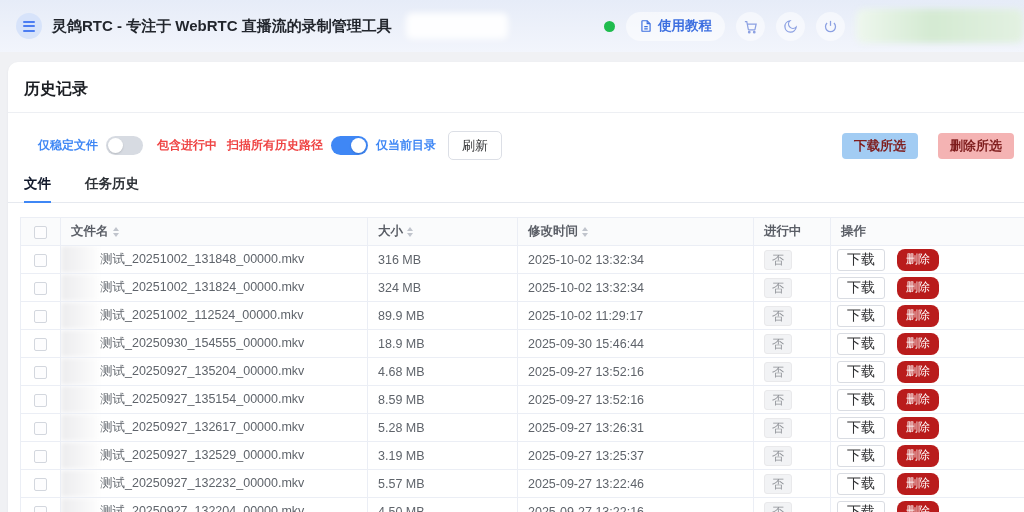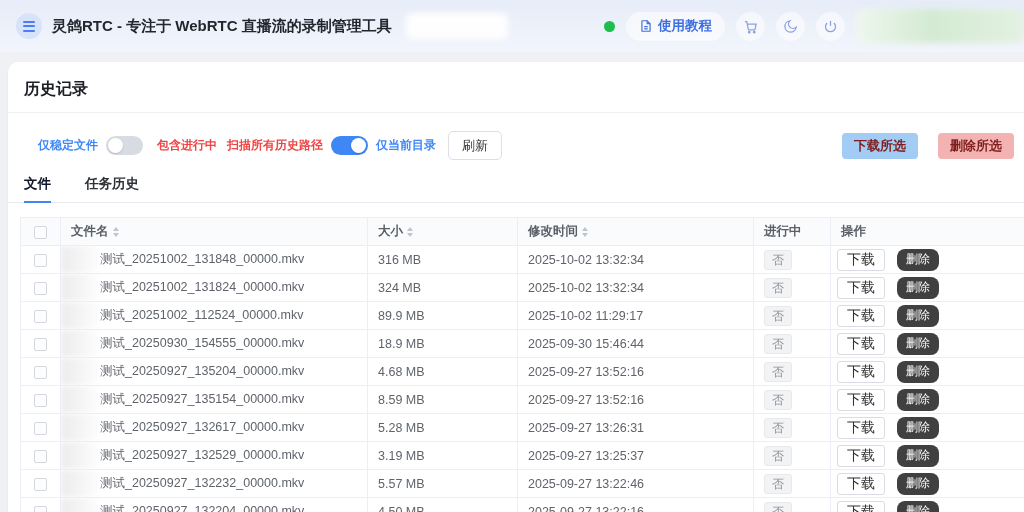--- a/index.html
+++ b/index.html
@@ -121,21 +121,21 @@
     display:inline-block; padding:2px 7px; font-size:12px; color:#909399;
     background:#f2f3f5; border:1px solid #e9e9eb; border-radius:3px; line-height:14px;
   }
   .act-cell { padding:0 0 0 6px; }
   .act-inner { display:flex; align-items:center; gap:12px; }
   .btn-download {
     height:22px; padding:0 9px; background:#fff; border:1px solid #d9dce2; border-radius:3px;
     font-size:14px; color:#303133; cursor:pointer; font-family:inherit;
   }
   .btn-delete {
-    height:22px; padding:0 9px; background:#404040; border:none; border-radius:8px;
+    height:22px; padding:0 9px; background:#b91c1c; border:none; border-radius:8px;
     font-size:12px; color:#fff; cursor:pointer; font-family:inherit;
   }
 </style>
 </head>
 <body>
 
 <div class="header">
   <div class="menu-btn">
       <i></i>
       <i></i>

